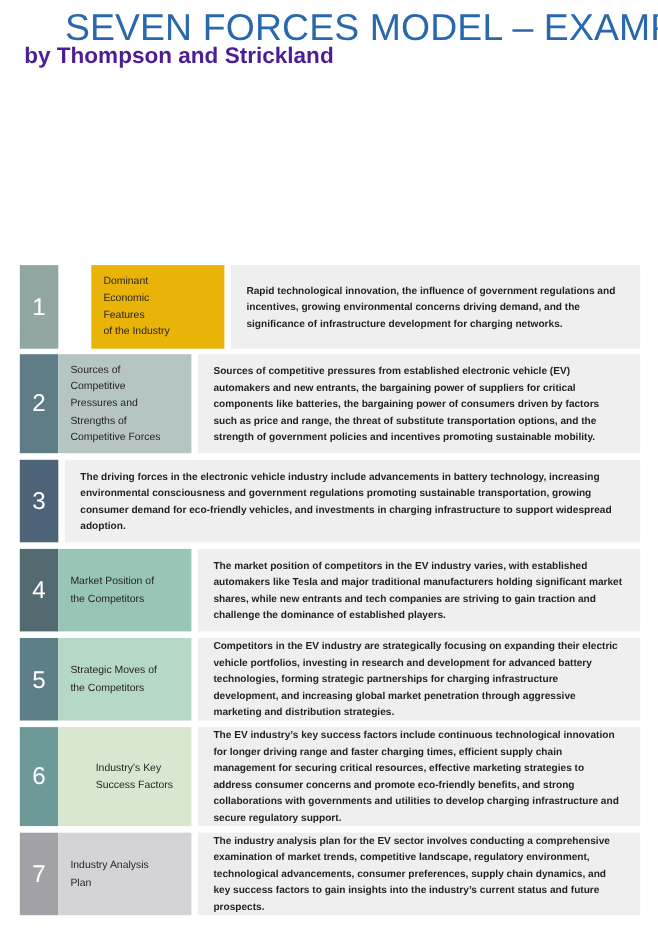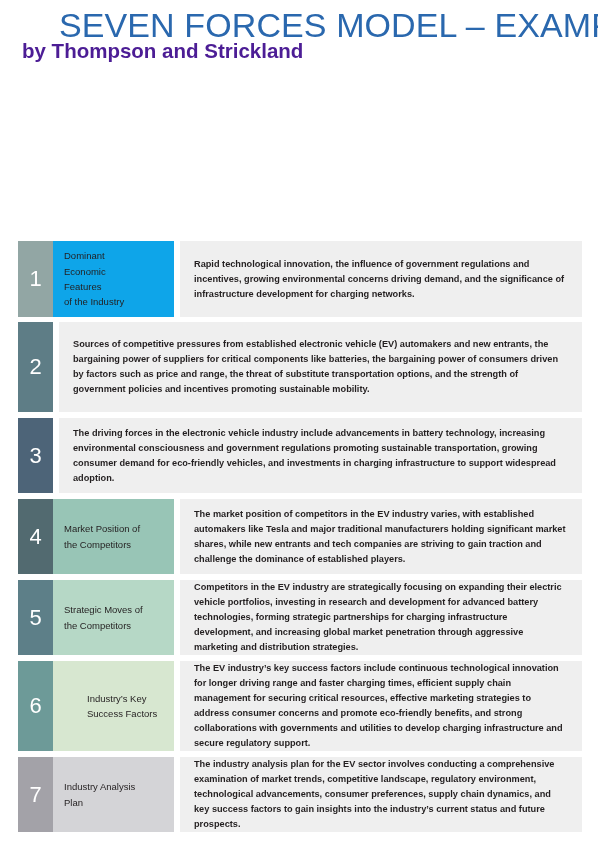--- a/index.html
+++ b/index.html
@@ -33,30 +33,37 @@
 <div class="ditem" style="left:81.5px;top:82px;width:182px;"></div>
 <div class="ditem" style="left:20.9px;top:135px;width:243px;"></div>
 <div class="ditem" style="left:128.8px;top:187px;width:135px;"></div>
 <div class="ditem" style="left:423px;top:82px;width:159px;"></div>
 <div class="ditem" style="left:423px;top:135px;width:159px;"></div>
 <div class="ditem" style="left:423px;top:187px;width:159px;"></div>
 </div>
 <div class="rows">
 <div class="row" style="top:241px;height:76px;">
         <div class="rnum" style="background:#92a6a4;">1</div>
-        <div class="rlabel" style="background:#0ea5e9;">
+        <div class="rlabel" style="background:#eab308;margin-left:30px;">
           <span>Dominant</span>
           <span>Economic</span>
           <span>Features</span>
           <span>of the Industry</span>
         </div>
         <div class="rtext">Rapid technological innovation, the influence of government regulations and incentives, growing environmental concerns driving demand, and the significance of infrastructure development for charging networks.</div>
       </div>
 <div class="row" style="top:322px;height:90px;">
         <div class="rnum" style="background:#5e7d86;">2</div>
+        <div class="rlabel" style="background:#b4c5c3;">
+          <span>Sources of</span>
+          <span>Competitive</span>
+          <span>Pressures and</span>
+          <span>Strengths of</span>
+          <span>Competitive Forces</span>
+        </div>
         <div class="rtext">Sources of competitive pressures from established electronic vehicle (EV) automakers and new entrants, the bargaining power of suppliers for critical components like batteries, the bargaining power of consumers driven by factors such as price and range, the threat of substitute transportation options, and the strength of government policies and incentives promoting sustainable mobility.</div>
       </div>
 <div class="row" style="top:418px;height:75px;">
         <div class="rnum" style="background:#4d6478;">3</div>
         <div class="rtext">The driving forces in the electronic vehicle industry include advancements in battery technology, increasing environmental consciousness and government regulations promoting sustainable transportation, growing consumer demand for eco-friendly vehicles, and investments in charging infrastructure to support widespread adoption.</div>
       </div>
 <div class="row" style="top:499px;height:75px;">
         <div class="rnum" style="background:#526a70;">4</div>
         <div class="rlabel" style="background:#98c5b6;">
           <span>Market Position of</span>

